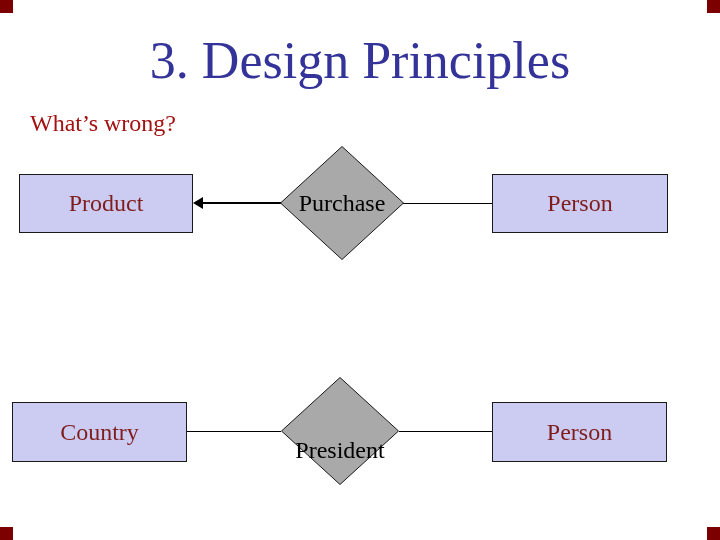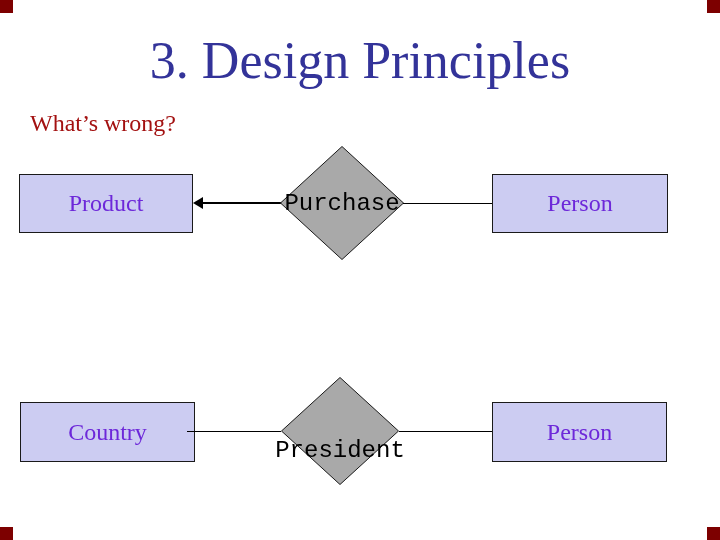--- a/index.html
+++ b/index.html
@@ -28,35 +28,34 @@
   .question{
     position:absolute;left:30px;top:110px;
     font-size:24px;font-weight:normal;line-height:1.1;
     color:var(--question-color,#a31111);
   }
   .entity{
     position:absolute;
     background:var(--entity-fill,#ccccf2);
     border:1px solid var(--entity-border,#1a1a1a);
     display:flex;align-items:center;justify-content:center;
-    font-size:24px;color:#6d28d9;
+    font-size:24px;color:#7f1d1d;
     box-sizing:border-box;
   }
   .diamond-svg{position:absolute;display:block;}
   .diamond-svg polygon{
     fill:var(--relationship-fill,#a9a9a9);
     stroke:var(--relationship-border,#1a1a1a);
     stroke-width:1;
   }
   .diamond-label{
     position:absolute;
     display:flex;align-items:center;justify-content:center;
     font-size:24px;color:#000;
     pointer-events:none;
-    font-family:Liberation Mono, monospace;
   }
   .connector{
     position:absolute;
     background:var(--connector-color,#000);
   }
   .arrowhead{
     position:absolute;width:0;height:0;
     border-top:6px solid transparent;
     border-bottom:6px solid transparent;
     border-right:10px solid var(--connector-color,#000);
@@ -87,21 +86,21 @@
     <polygon points="62,0.5 123.5,57 62,113.5 0.5,57"></polygon>
   </svg>
   <div class="diamond-label" style="left:280px;top:146px;width:124px;height:114px">Purchase</div>
 
   <div class="connector" style="left:403px;top:203px;width:89px;height:1px"></div>
 
   <div class="entity" style="left:492px;top:174px;width:176px;height:59px">
     <span>Person</span>
   </div>
 
-  <div class="entity" style="left:20px;top:402px;width:175px;height:60px">
+  <div class="entity" style="left:12px;top:402px;width:175px;height:60px">
     <span>Country</span>
   </div>
 
   <div class="connector" style="left:187px;top:431px;width:94px;height:1px"></div>
 
   <svg class="diamond-svg" style="left:281px;top:377px" width="118" height="108" viewBox="0 0 118 108">
     <polygon points="59,0.5 117.5,54 59,107.5 0.5,54"></polygon>
   </svg>
   <div class="diamond-label" style="left:281px;top:396px;width:118px;height:108px">President</div>
 

